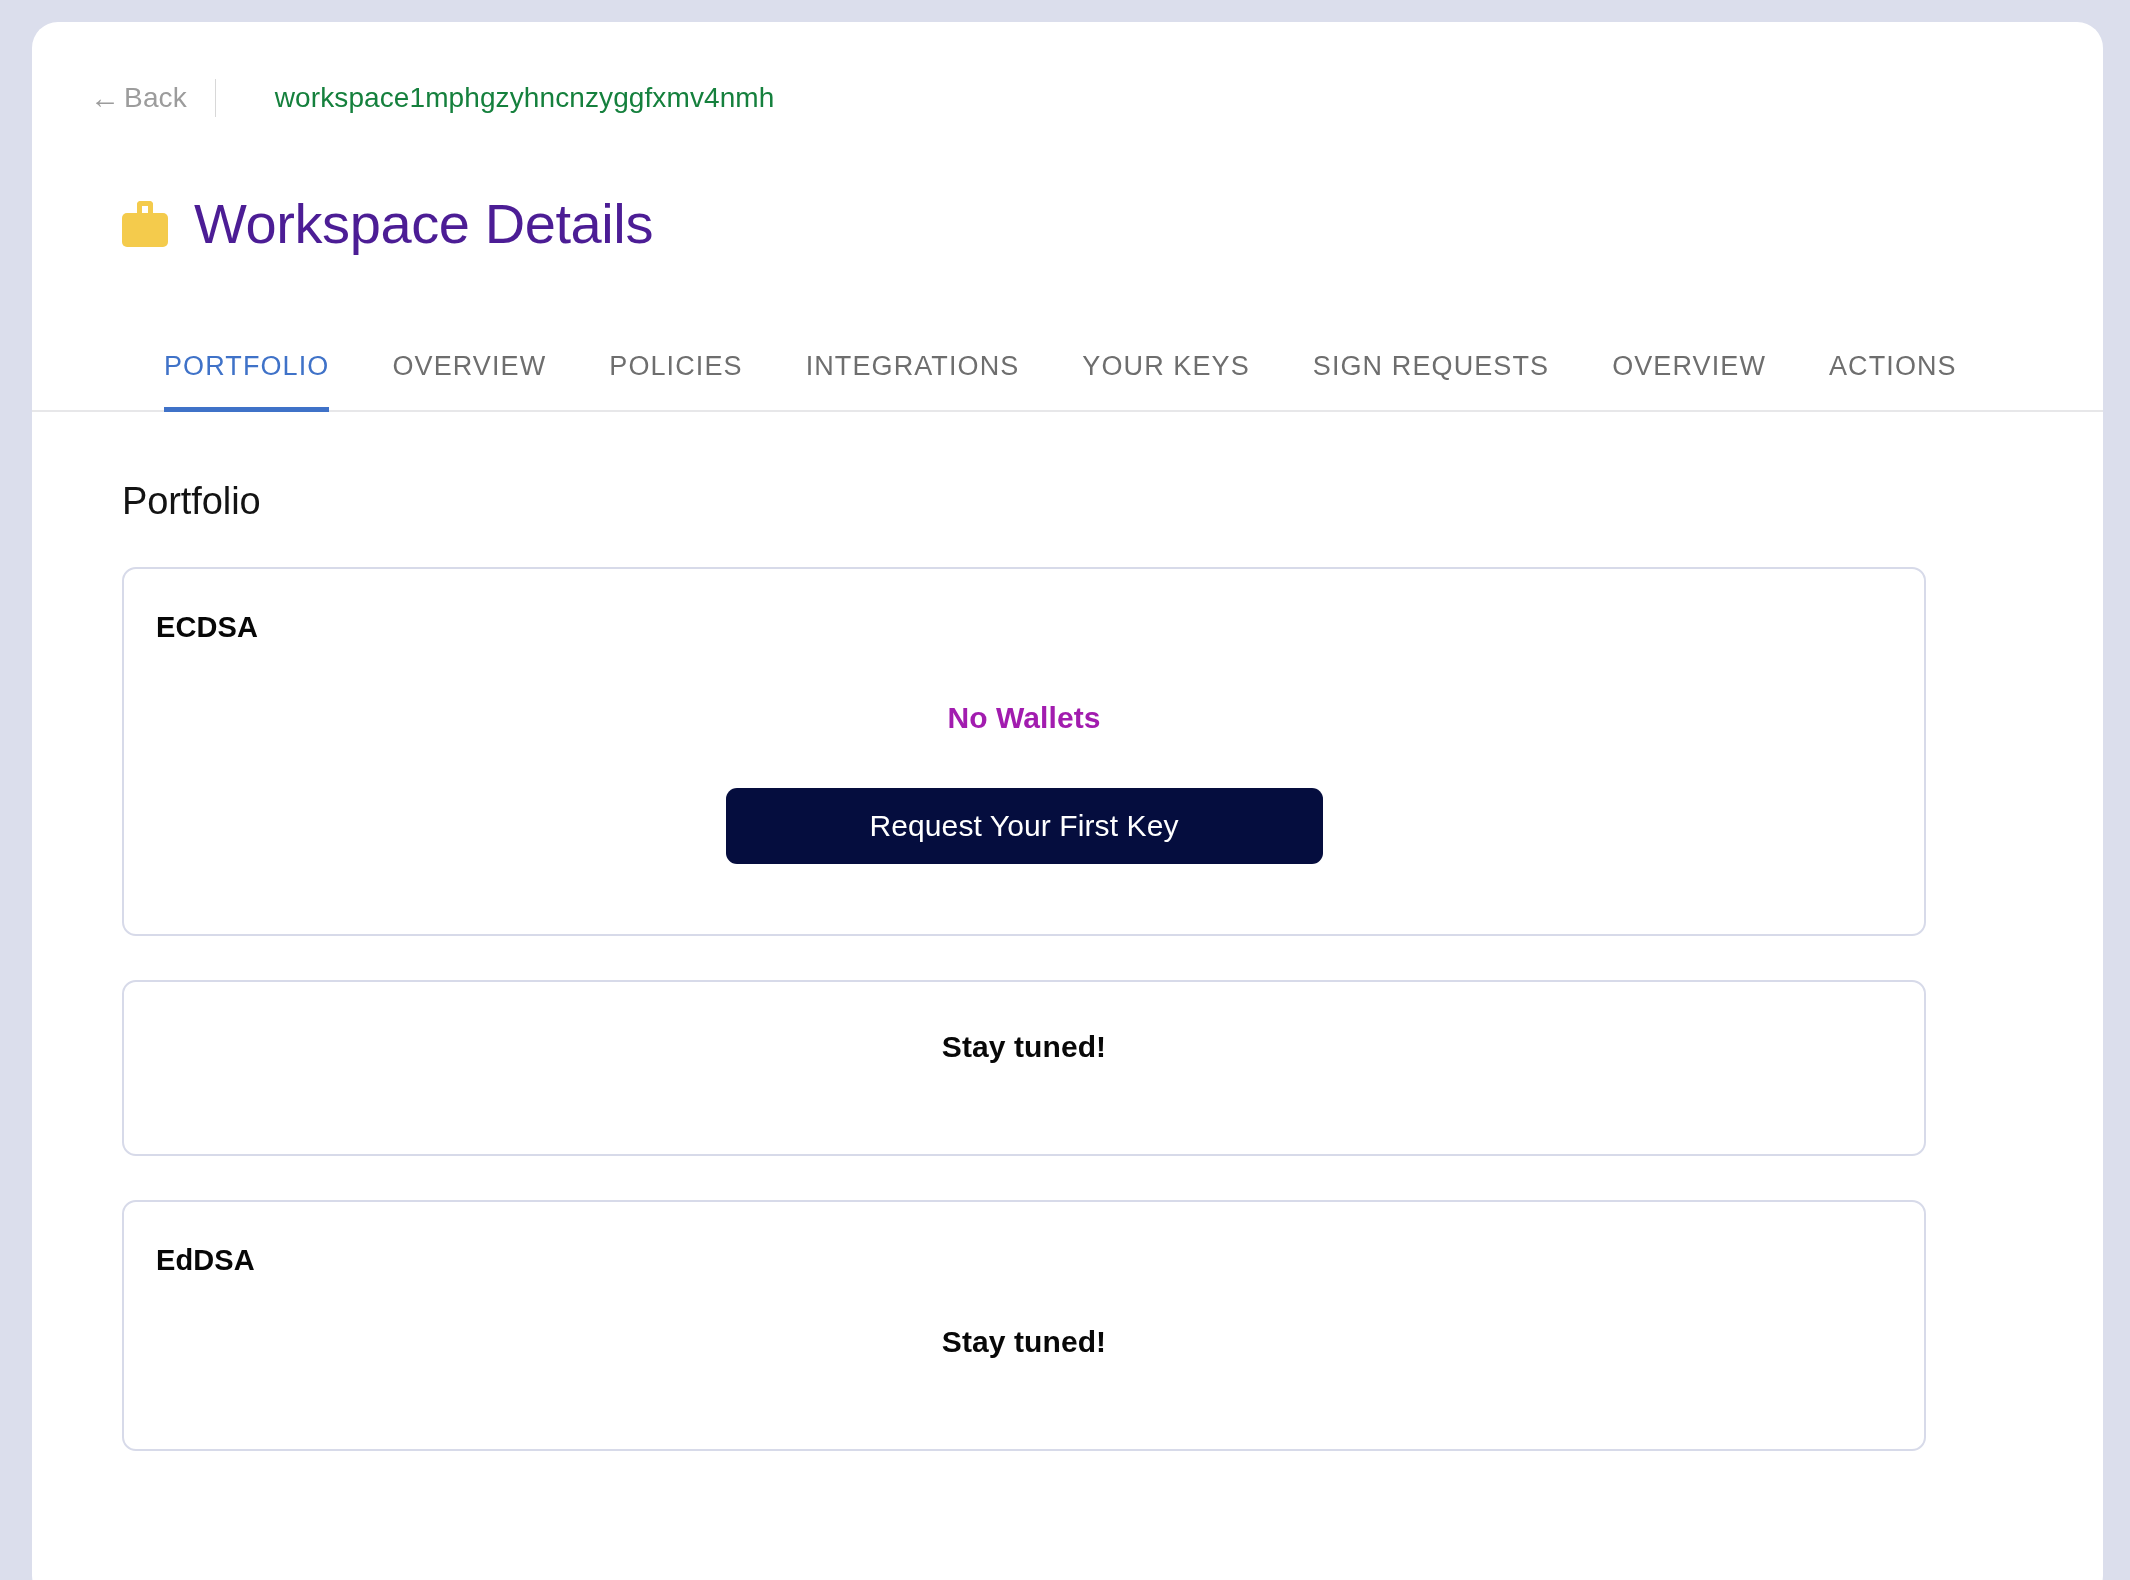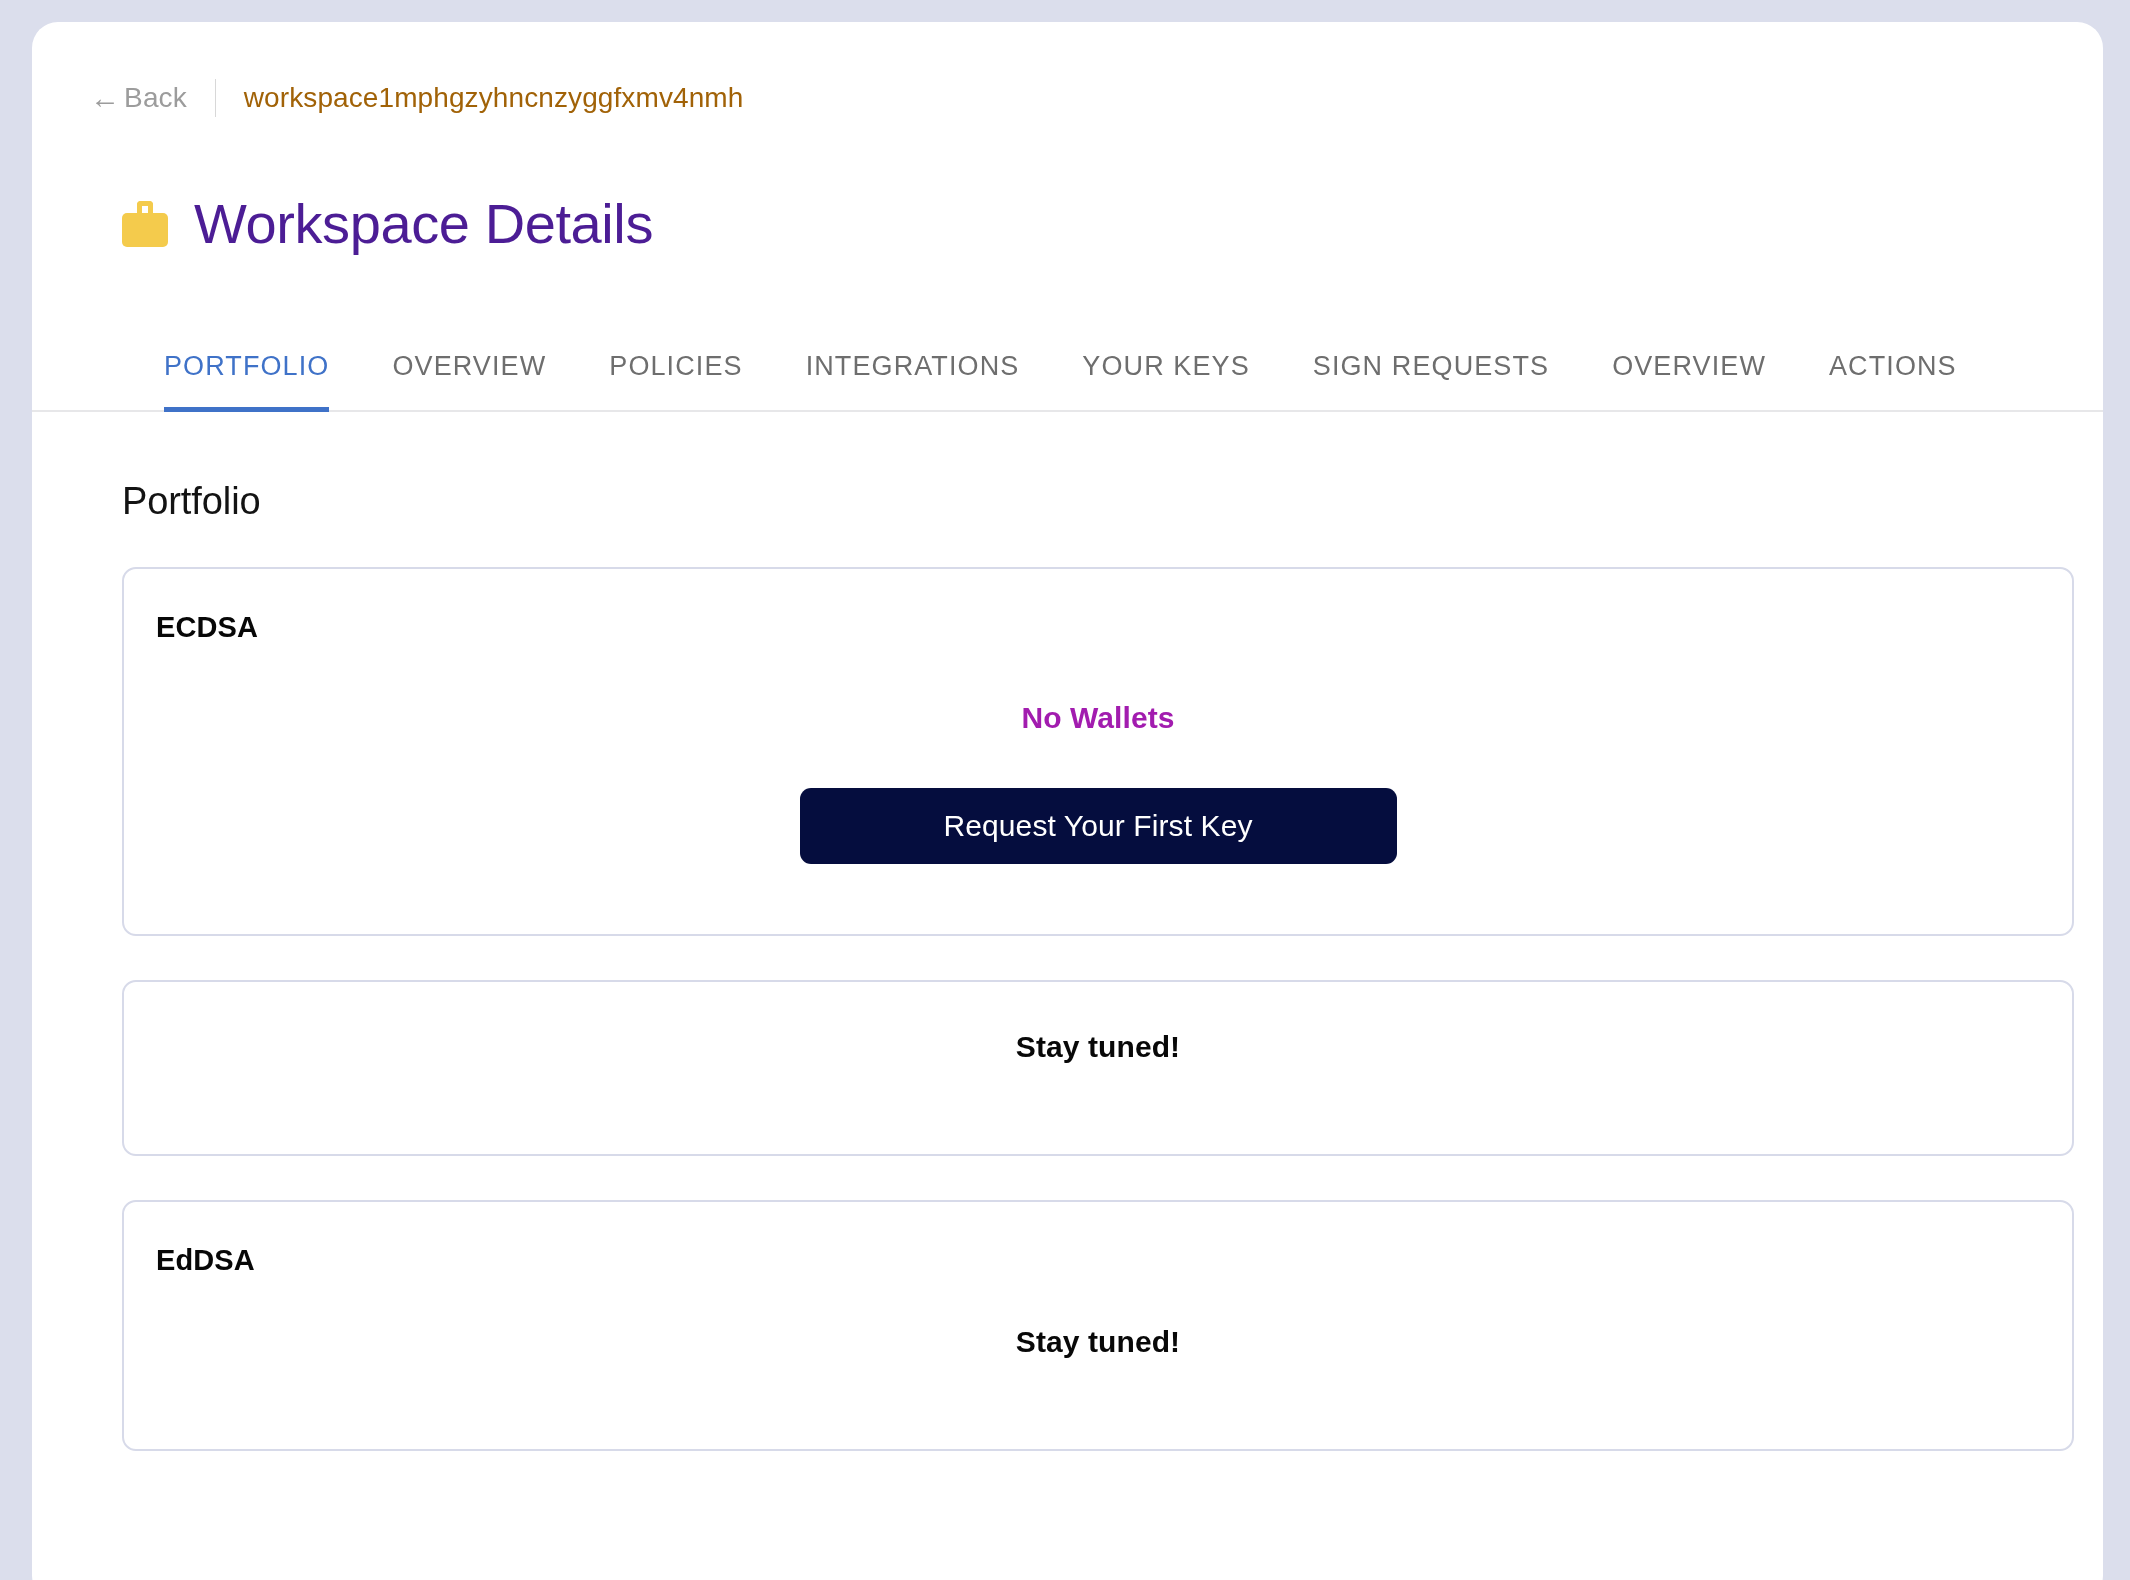--- a/index.html
+++ b/index.html
@@ -48,24 +48,25 @@
     display: inline-block;
     margin-right: 2px;
   }
   .crumb-divider {
     width: 1px;
     height: 38px;
     background: #d8d8d8;
     margin: 0 28px 0 28px;
   }
   .workspace-id {
-    color: #a16207;
+    color: #15803d;
     font-size: 28px;
     letter-spacing: 0.1px;
     line-height: 1;
+    margin-left: 31px;
   }
 
   
   .title-row {
     display: flex;
     align-items: center;
     padding: 40px 0 0 90px;
   }
   .briefcase-icon {
     width: 46px;
@@ -145,21 +146,21 @@
   .section-title {
     font-size: 38px;
     font-weight: 400;
     color: #131313;
     margin: 68px 0 0 0;
     letter-spacing: -0.1px;
   }
 
   .card {
     margin-top: 44px;
-    width: 1952px;
+    width: 1804px;
     box-sizing: border-box;
     border: 2px solid #d7dae9;
     border-radius: 14px;
     background: #ffffff;
     padding: 0;
   }
   .card-title {
     font-size: 29px;
     font-weight: bold;
     color: #070707;

